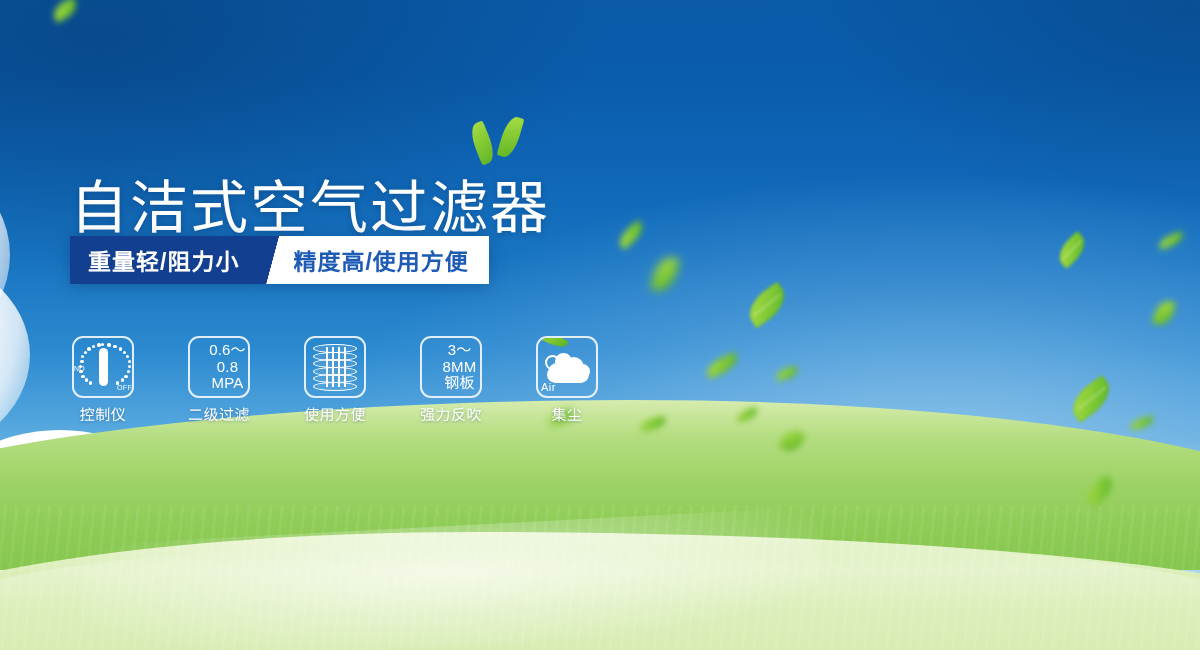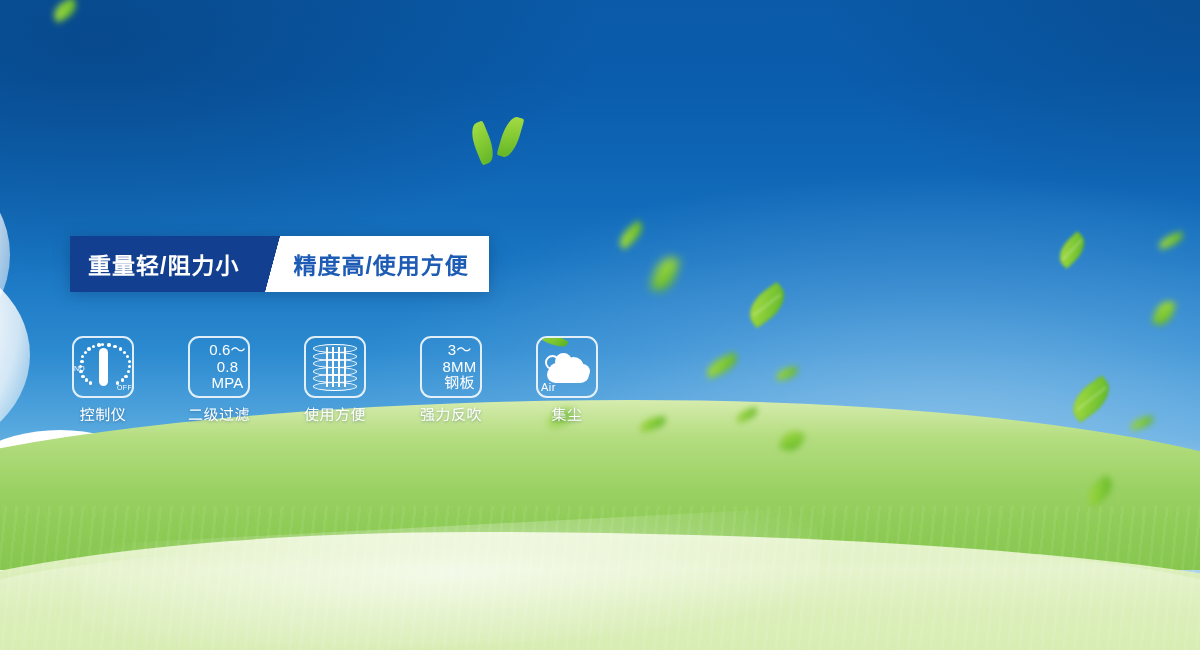--- a/index.html
+++ b/index.html
@@ -168,21 +168,21 @@
     font-weight: 400;
     white-space: nowrap;
     text-shadow: 0 1px 6px rgba(0,40,90,0.35);
   }
 
   
   .subbar {
     position: absolute;
     left: 70px;
     top: 236px;
-    height: 56px;
+    height: 48px;
     display: flex;
     align-items: stretch;
     filter: drop-shadow(0 2px 8px rgba(0,30,70,0.28));
   }
   .subbar-left {
     background: #123f8f;
     color: #ffffff;
     font-size: 23px;
     font-weight: 700;
     display: flex;
@@ -398,20 +398,21 @@
     <div class="leaf blur2" style="left:1130px;top:418px; width:24px; height:10px; transform:rotate(-14deg);"></div>
     <div class="leaf blur2" style="left:1085px;top:482px; width:30px; height:18px; transform:rotate(-38deg);"></div>
     <div class="leaf blur3" style="left:548px;  top:412px; width:26px; height:12px; transform:rotate(-16deg);"></div>
   </div>
 
   <div class="sprout" style="left:474px; top:112px; width:48px; height:52px;">
     <span class="blade left"></span>
     <span class="blade right"></span>
   </div>
 
+  <h1 class="title">自洁式空气过滤器</h1>
 
   <div class="subbar">
     <div class="subbar-left">重量轻/阻力小</div>
     <div class="subbar-slash"></div>
     <div class="subbar-right">精度高/使用方便</div>
   </div>
 
   <div class="features">
 
     <div class="feature">

